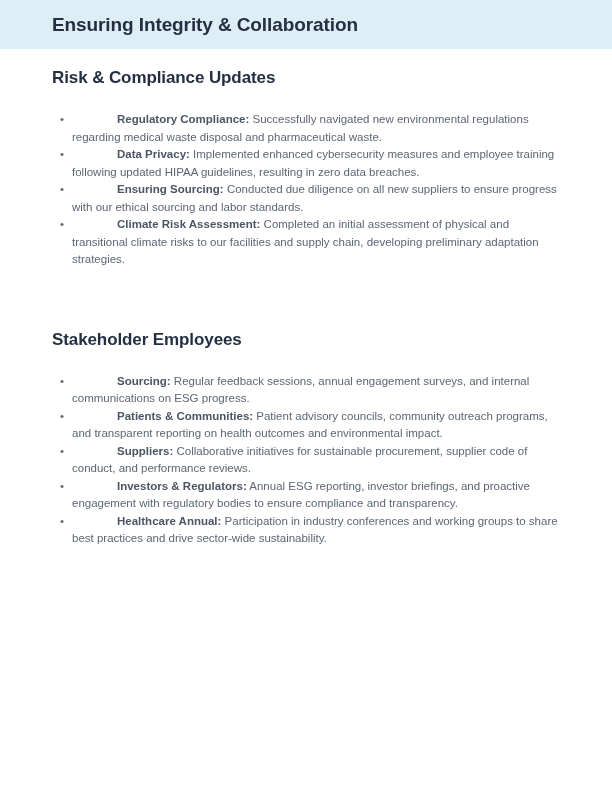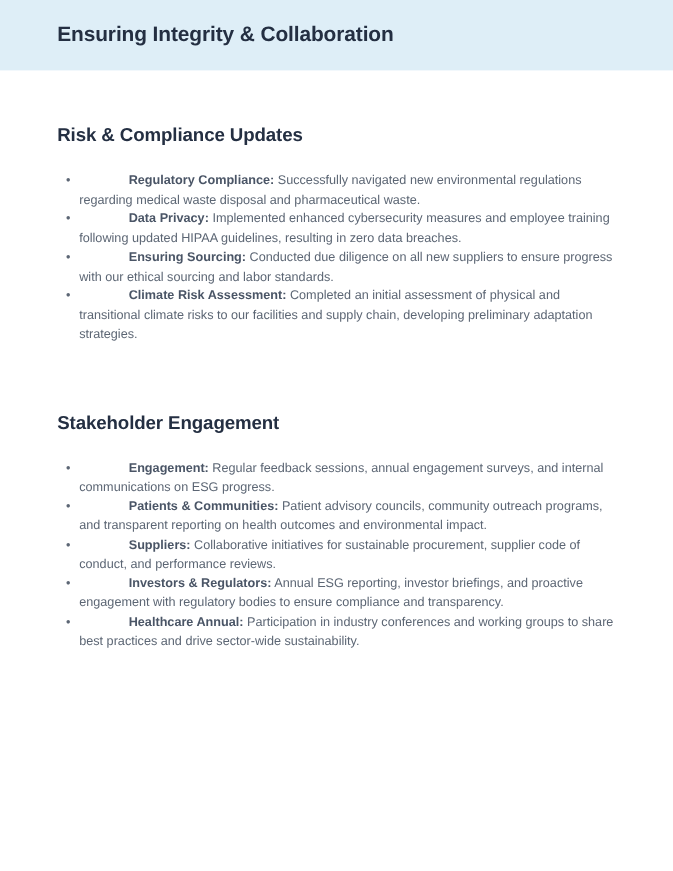--- a/index.html
+++ b/index.html
@@ -18,21 +18,21 @@
   .page {
     position: relative;
     width: 612px;
     height: 792px;
     box-sizing: border-box;
   }
 
   
   .page-header {
     background: #deeef7;
-    height: 64px;
+    height: 49px;
     display: flex;
     align-items: center;
     padding: 0 52px;
     box-sizing: border-box;
   }
   .page-header h1 {
     margin: 0;
     font-size: 19px;
     line-height: 24px;
     font-weight: bold;
@@ -40,21 +40,21 @@
     letter-spacing: -0.1px;
   }
 
   
   .content {
     padding: 0 52px;
     box-sizing: border-box;
   }
 
   .section {
-    padding-top: 48px;
+    padding-top: 18px;
   }
   .section + .section {
     padding-top: 60px;
   }
 
   .section-title {
     margin: 0 0 22px 0;
     font-size: 17px;
     line-height: 22px;
     font-weight: bold;
@@ -113,23 +113,23 @@
   <section class="section">
         <h2 class="section-title">Risk &amp; Compliance Updates</h2>
         <ul class="bullet-list">
           <li class="bullet-item"><span class="bullet-marker">•</span><span class="bullet-label">Regulatory Compliance:</span><span class="bullet-text"> Successfully navigated new environmental regulations regarding medical waste disposal and pharmaceutical waste.</span></li>
           <li class="bullet-item"><span class="bullet-marker">•</span><span class="bullet-label">Data Privacy:</span><span class="bullet-text"> Implemented enhanced cybersecurity measures and employee training following updated HIPAA guidelines, resulting in zero data breaches.</span></li>
           <li class="bullet-item"><span class="bullet-marker">•</span><span class="bullet-label">Ensuring Sourcing:</span><span class="bullet-text"> Conducted due diligence on all new suppliers to ensure progress with our ethical sourcing and labor standards.</span></li>
           <li class="bullet-item"><span class="bullet-marker">•</span><span class="bullet-label">Climate Risk Assessment:</span><span class="bullet-text"> Completed an initial assessment of physical and transitional climate risks to our facilities and supply chain, developing preliminary adaptation strategies.</span></li>
         </ul>
       </section>
       <section class="section">
-        <h2 class="section-title">Stakeholder Engagement</h2>
+        <h2 class="section-title">Stakeholder Employees</h2>
         <ul class="bullet-list">
-          <li class="bullet-item"><span class="bullet-marker">•</span><span class="bullet-label">Engagement:</span><span class="bullet-text"> Regular feedback sessions, annual engagement surveys, and internal communications on ESG progress.</span></li>
+          <li class="bullet-item"><span class="bullet-marker">•</span><span class="bullet-label">Sourcing:</span><span class="bullet-text"> Regular feedback sessions, annual engagement surveys, and internal communications on ESG progress.</span></li>
           <li class="bullet-item"><span class="bullet-marker">•</span><span class="bullet-label">Patients &amp; Communities:</span><span class="bullet-text"> Patient advisory councils, community outreach programs, and transparent reporting on health outcomes and environmental impact.</span></li>
           <li class="bullet-item"><span class="bullet-marker">•</span><span class="bullet-label">Suppliers:</span><span class="bullet-text"> Collaborative initiatives for sustainable procurement, supplier code of conduct, and performance reviews.</span></li>
           <li class="bullet-item"><span class="bullet-marker">•</span><span class="bullet-label">Investors &amp; Regulators:</span><span class="bullet-text"> Annual ESG reporting, investor briefings, and proactive engagement with regulatory bodies to ensure compliance and transparency.</span></li>
           <li class="bullet-item"><span class="bullet-marker">•</span><span class="bullet-label">Healthcare Annual:</span><span class="bullet-text"> Participation in industry conferences and working groups to share best practices and drive sector-wide sustainability.</span></li>
         </ul>
       </section>
     </main>
 
 </div>
 

